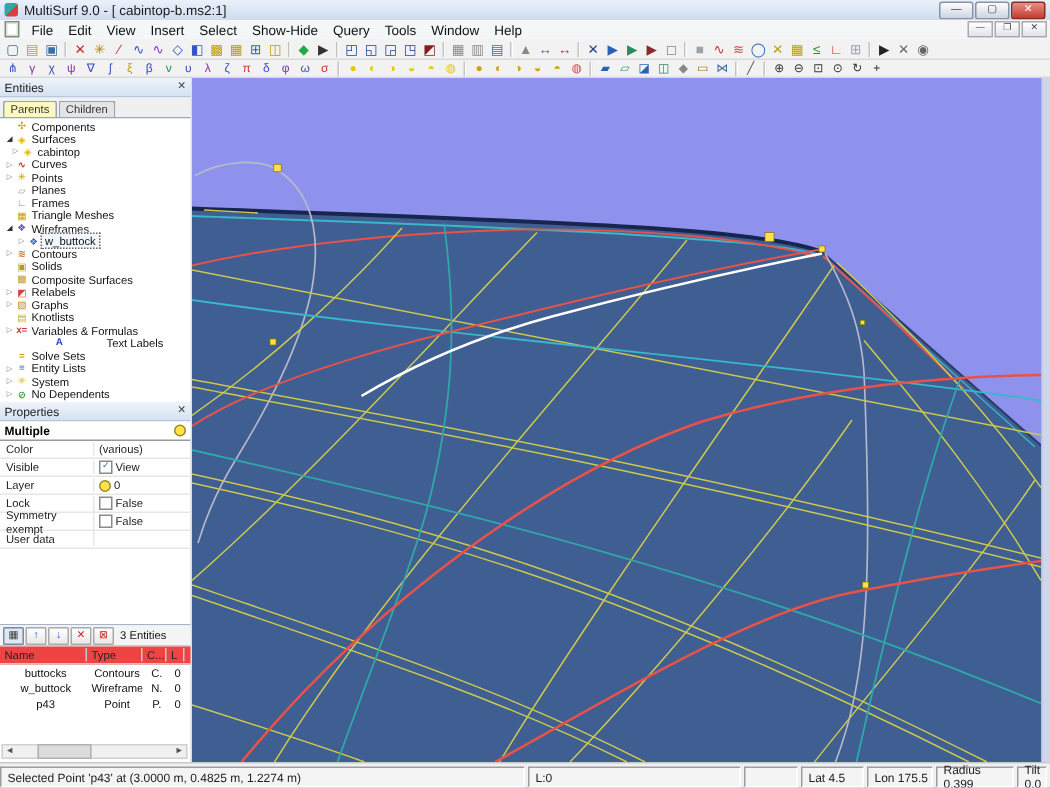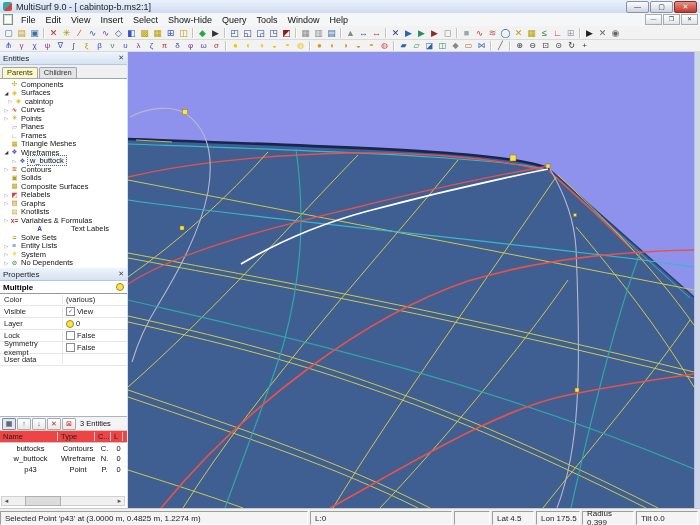--- a/index.html
+++ b/index.html
@@ -577,15 +577,15 @@
 <div id="statusbar" class="abs">
   <div class="status-cell" style="flex:1">
     <span>Selected Point 'p43' at (3.0000 m, 0.4825 m, 1.2274 m)</span>
   </div>
   <div id="status-cells" style="display:flex">
       <div class="status-cell" style="width: 142px;">L:0</div>
       <div class="status-cell" style="width: 36px;"></div>
       <div class="status-cell" style="width: 42px;">Lat 4.5</div>
       <div class="status-cell" style="width: 44px;">Lon 175.5</div>
       <div class="status-cell" style="width: 52px;">Radius 0.399</div>
-      <div class="status-cell" style="width: 62px; text-align: center;">Tilt 0.0</div>
+      <div class="status-cell" style="width: 20px;">Tilt 0.0</div>
     </div>
 </div>
 
 </body></html>

